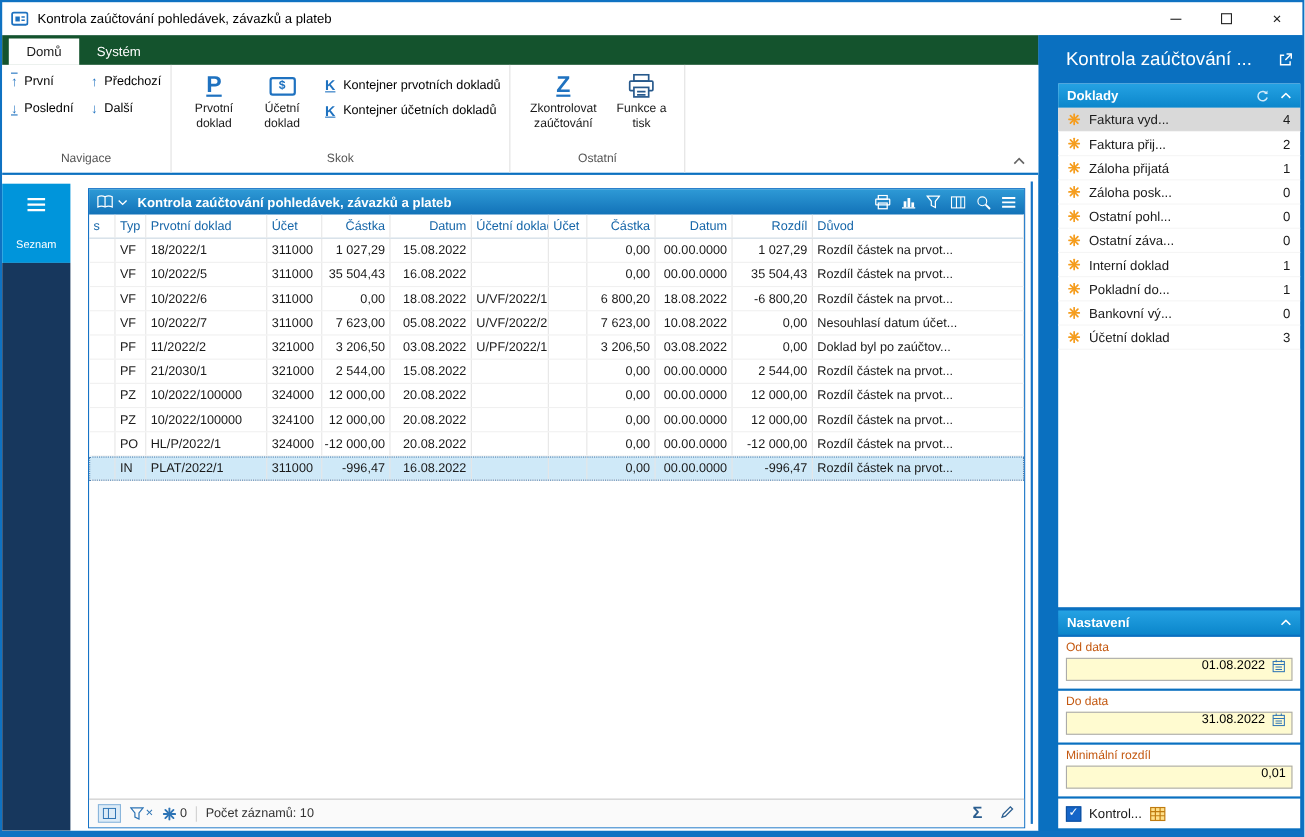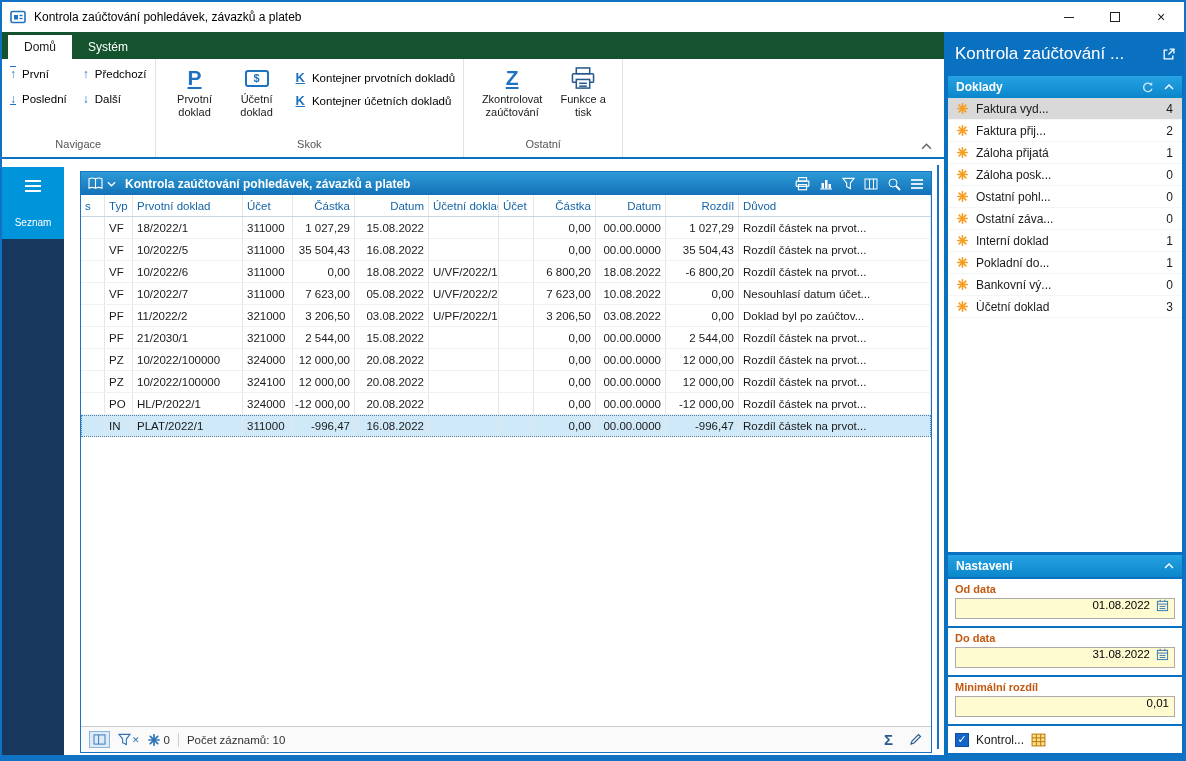--- a/index.html
+++ b/index.html
@@ -73,38 +73,38 @@
   .sb-iconbox { border:1px solid #8ab6dc; background:#dcebf7; padding:2px 3px; display:flex; align-items:center; color:#2e74b5; }
   .sb-ico { display:flex; color:#2e74b5; align-items:center; gap:1px; }
   .sb-sep { width:1px; height:14px; background:#d0d0d0; }
   .sb-right { margin-left:auto; display:flex; gap:16px; align-items:center; color:#2a5d8f; }
   .sigma { font-size:15px; font-weight:bold; }
 
   .splitter { width:12px; display:flex; justify-content:center; padding:6px 0; flex:0 0 auto; }
   .splitter-line { width:2px; background:#1673c6; }
 
   
-  .right-panel { width:240px; background:#0a70c0; display:flex; flex-direction:column; padding:0 2px 2px 4px; flex:0 0 auto; }
+  .right-panel { width:240px; background:#0a70c0; display:flex; flex-direction:column; padding:0 2px 2px 18px; flex:0 0 auto; }
   .rp-title { height:44px; color:#fff; font-size:17px; display:flex; align-items:center; padding:0 7px; gap:8px; flex:0 0 auto; }
   .rp-title-text { flex:1; white-space:nowrap; overflow:hidden; }
   .rp-header { height:22px; background:linear-gradient(#25a2e3,#0b86cb); color:#fff; font-weight:bold; font-size:12px; display:flex; align-items:center; padding:0 8px; gap:9px; flex:0 0 auto; }
   .rp-header-title { flex:1; }
   .rp-header span { display:flex; }
   .doklady-box { background:#fff; flex:1; margin-bottom:3px; min-height:0; display:flex; flex-direction:column; }
   .dok-list { list-style:none; font-size:12px; }
   .dok-item { height:22px; display:flex; align-items:center; gap:8px; padding:0 9px; border-bottom:1px solid #f5f5f5; }
   .dok-item.selected { background:#d9d9d9; }
   .dok-ico { color:#f59d1e; display:flex; }
   .dok-label { flex:1; white-space:nowrap; overflow:hidden; }
   .dok-count { min-width:12px; text-align:right; }
 
   .bottom-stack { display:flex; flex-direction:column; gap:2px; flex:0 0 auto; }
   .fields-stack { display:flex; flex-direction:column; gap:2px; }
   .rp-field { background:#fff; padding:4px 7px 7px; }
-  .rp-field-label { font-size:11px; color:#c45911; margin-bottom:3px;font-weight:bold; }
+  .rp-field-label { font-size:11px; color:#c45911; margin-bottom:3px; }
   .rp-input { height:21px; background:#fffbd0; border:1px solid #ababab; display:flex; align-items:flex-start; padding:0 5px; font-size:11.5px; color:#000; }
   .rp-input-value { flex:1; text-align:right; }
   .cal { margin-left:6px; display:flex; }
   .check-row { background:#fff; height:27px; display:flex; align-items:center; gap:7px; padding:0 7px; font-size:12px; }
   .checkbox { width:14px; height:14px; background:#1565c8; border:1px solid #0d4f9e; color:#fff; font-size:11px; line-height:11px; display:flex; align-items:center; justify-content:center; flex:0 0 auto; }
   .grid-ico { display:flex; }
 </style>
 </head>
 <body>
 

